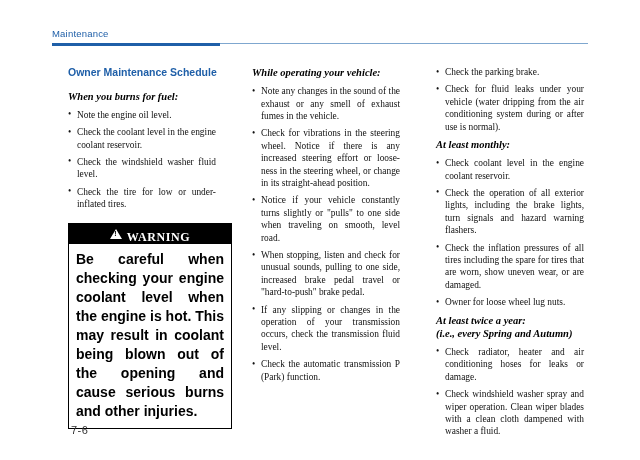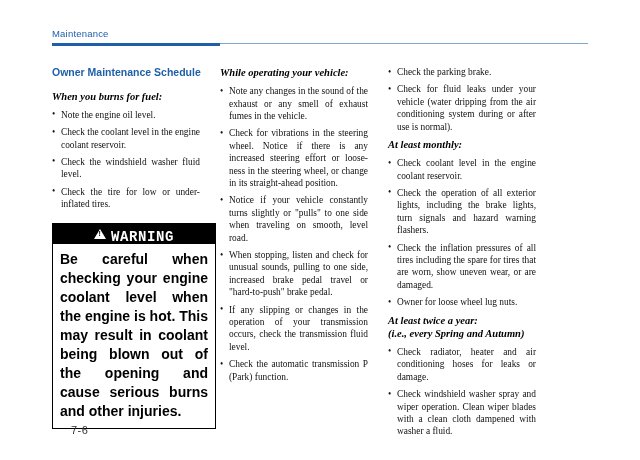--- a/index.html
+++ b/index.html
@@ -63,25 +63,25 @@
     font-family: "Liberation Sans", sans-serif;
     font-size: 11px;
     color: #333333;
     letter-spacing: 0.5px;
     margin-left: 19px;
   }
 
   
   .columns {
     position: absolute;
-    left: 52px;
+    left: 68px;
     top: 66px;
     width: 536px;
     display: flex;
-    gap: 2px;
+    gap: 18px;
   }
   .col {
     width: 166px;
   }
 
   .col-title {
     font-family: "Liberation Sans", sans-serif;
     font-weight: bold;
     font-size: 10.5px;
     color: #1f5fa8;
@@ -155,23 +155,23 @@
     position: absolute;
     left: -1.6px;
     top: 1.5px;
     font-family: "Liberation Sans", sans-serif;
     font-size: 7px;
     font-weight: bold;
     color: #000;
     line-height: 1;
   }
   .warning-label {
-    font-family: Liberation Mono, monospace;
-    font-weight: bold;
-    font-size: 14px;
+    font-family: Liberation Serif, serif;
+    font-weight: bold;
+    font-size: 12px;
     letter-spacing: 0.6px;
     color: #ffffff;
     margin-top: 7px;
   }
   .warning-text {
     font-family: "Liberation Sans", sans-serif;
     font-weight: bold;
     font-size: 14px;
     line-height: 1.36;
     padding: 6px 7px 7px 7px;

